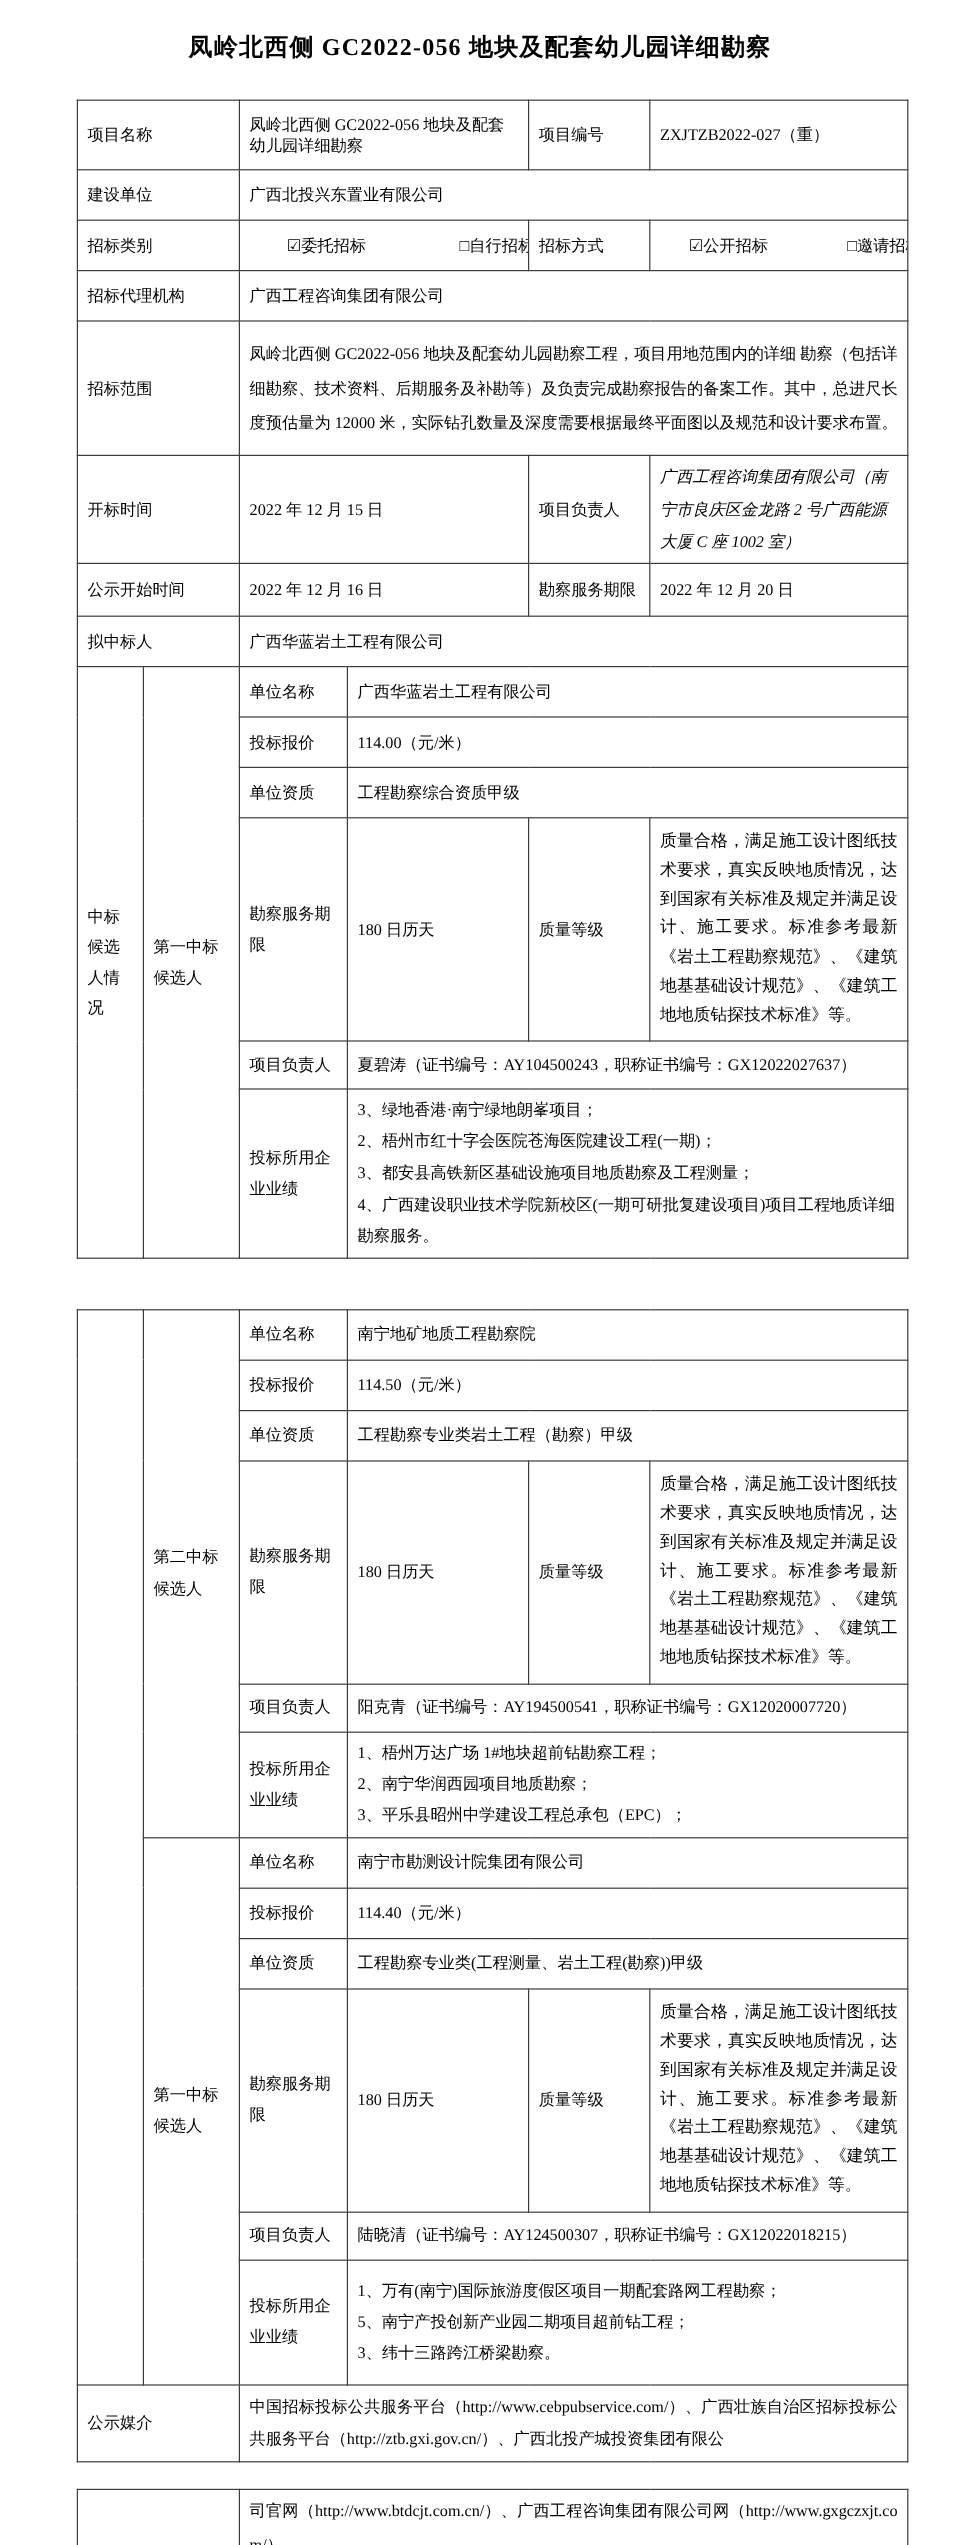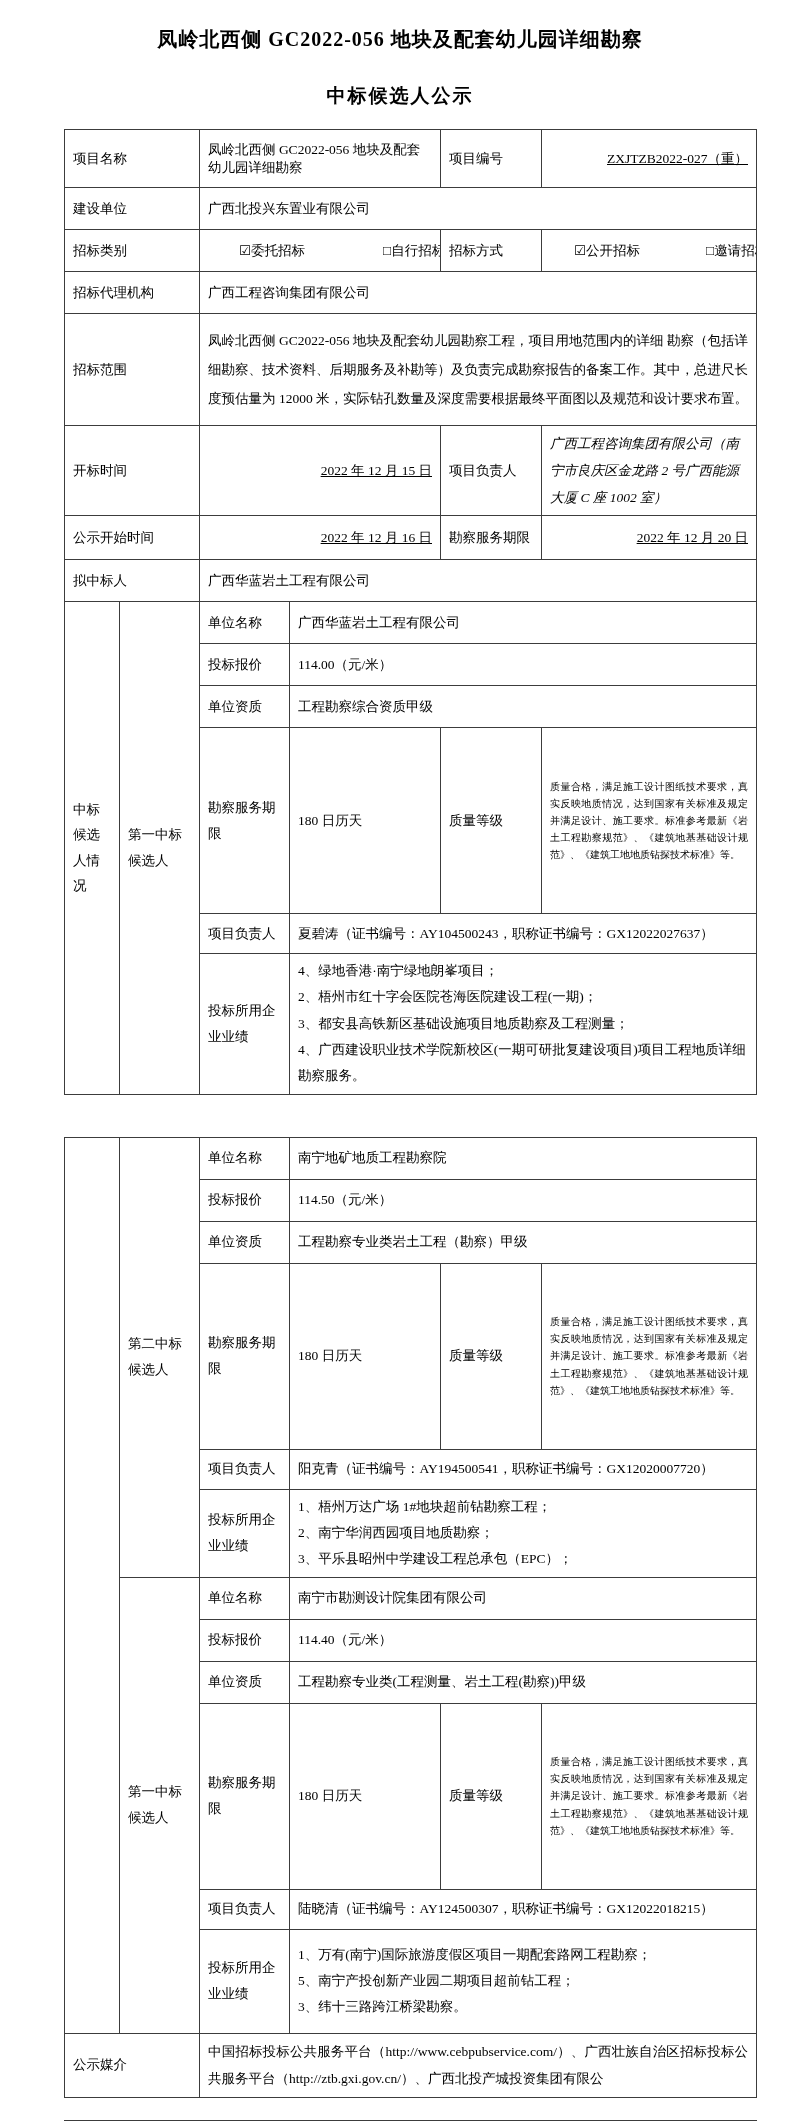--- a/index.html
+++ b/index.html
@@ -16,43 +16,42 @@
     width:692px;margin-left:64px;background:#fff;
   }
   table.doc td{
     border:1px solid #3c3c3c;
     padding:4px 8px;
     vertical-align:middle;
     word-break:break-all;
     overflow:hidden;
   }
   td.lbl{text-align:left;padding:4px 2px;line-height:1.9;}
-  td.cen{text-align:right;text-decoration:underline;}
+  td.cen{text-align:left;}
   td.val{text-align:left;}
   td.just{text-align:justify;}
   .scope-cell{line-height:2.15;padding:8px 10px;}
   .place-cell{line-height:2.0;padding:6px 8px;font-style:italic;}
-  .quality-cell{line-height:1.72;font-size:10px;padding:8px 9px;}
+  .quality-cell{line-height:1.72;font-size:14px;padding:8px 9px;}
   .media-cell{line-height:2.05;padding:6px 10px;}
   .ach-cell{padding:8px 10px;}
   .ach-item{line-height:1.95;}
   .opts{display:flex;justify-content:center;gap:34px;}
   .opts2{display:flex;justify-content:center;gap:22px;}
   .opt{font-family:"Liberation Serif","DejaVu Sans",serif;white-space:nowrap;margin-left:44px;}
   .section-cell{line-height:2.1;}
   .rank-cell{line-height:2.1;}
   .t2{margin-top:42px;}
   .t3{margin-top:22px;}
 </style>
 </head>
 <body>
 
 <div class="titles">
   <div class="title-main">凤岭北西侧 GC2022-056 地块及配套幼儿园详细勘察</div>
-  <div class="title-sub">中标候选人公示</div>
 </div>
 
 <table class="doc t1">
   <colgroup>
     <col style="width:55px">
       <col style="width:80px">
       <col style="width:90px">
     <col style="width:151px">
       <col style="width:101px">
       <col style="width:215px">
@@ -129,21 +128,21 @@
     <td class="lbl">质量等级</td>
     <td class="val just quality-cell">质量合格，满足施工设计图纸技术要求，真实反映地质情况，达到国家有关标准及规定并满足设计、施工要求。标准参考最新《岩土工程勘察规范》、《建筑地基基础设计规范》、《建筑工地地质钻探技术标准》等。</td>
   </tr>
   <tr style="height:40px">
     <td class="lbl">项目负责人</td>
     <td class="val" colspan="3">夏碧涛（证书编号：AY104500243，职称证书编号：GX12022027637）</td>
   </tr>
   <tr style="height:106px">
     <td class="lbl">投标所用企业业绩</td>
     <td class="val ach-cell" colspan="3">
-      <div class="ach-item">4、绿地香港·南宁绿地朗峯项目；</div>
+      <div class="ach-item">3、绿地香港·南宁绿地朗峯项目；</div>
       <div class="ach-item">2、梧州市红十字会医院苍海医院建设工程(一期)；</div>
       <div class="ach-item">3、都安县高铁新区基础设施项目地质勘察及工程测量；</div>
       <div class="ach-item">4、广西建设职业技术学院新校区(一期可研批复建设项目)项目工程地质详细勘察服务。</div>
     </td>
   </tr>
   </tbody>
 </table>
 
 <table class="doc t2">
   <colgroup>

